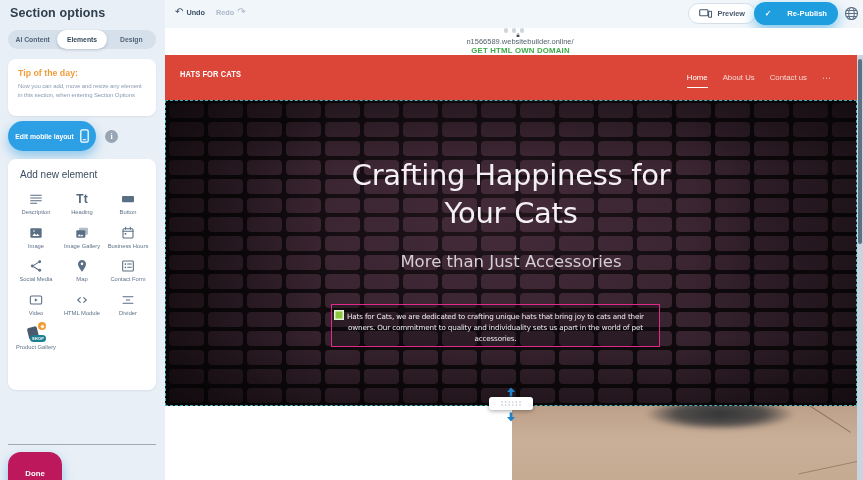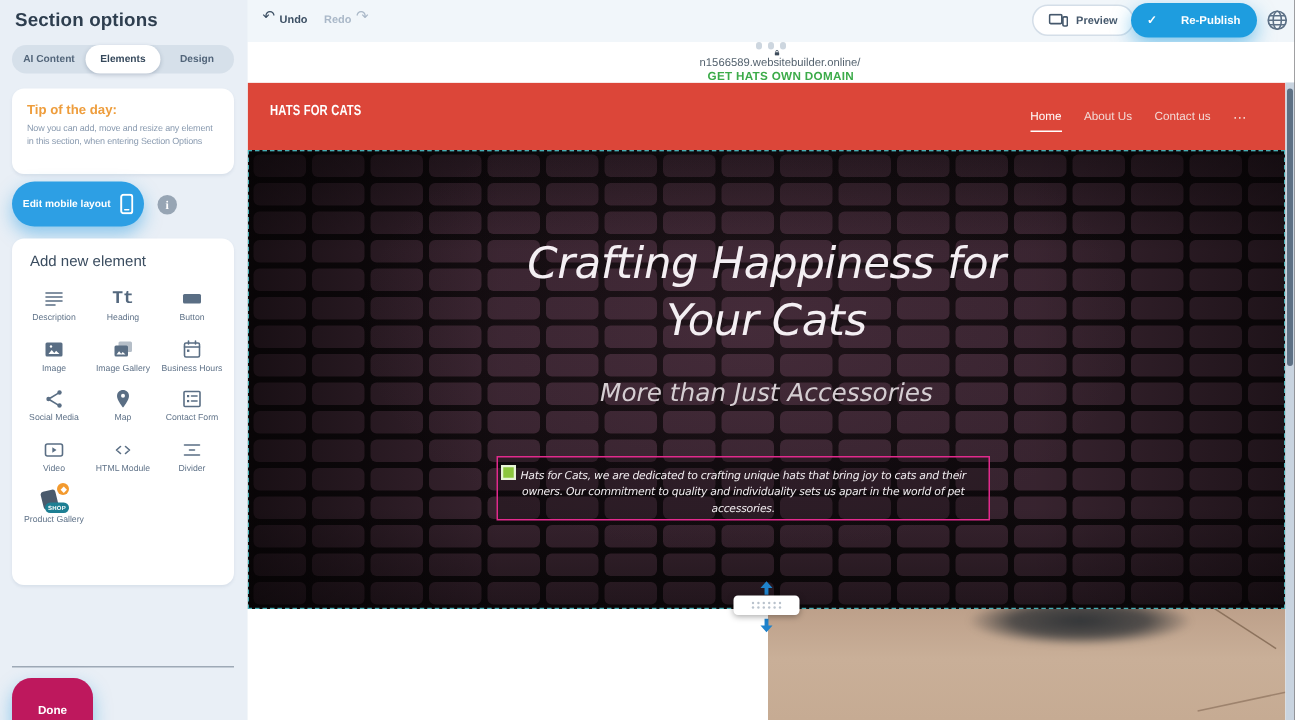--- a/index.html
+++ b/index.html
@@ -19,21 +19,21 @@
   .edit-row { position:absolute; left:8px; top:121px; display:flex; align-items:center; gap:9px; }
   .edit-btn { width:88px; height:30px; border-radius:15px; background:#2d9fe4; box-shadow:0 5px 11px rgba(45,159,228,.5); display:flex; align-items:center; justify-content:center; gap:6px; color:#fff; font-size:6.8px; font-weight:bold; cursor:pointer; }
   .info-icon { width:13px; height:13px; border-radius:50%; background:#97a5b4; color:#fff; display:flex; align-items:center; justify-content:center; font-size:8px; font-weight:bold; cursor:pointer; }
   .info-icon::after { content:"i"; font-family:"Liberation Serif", serif; }
   .elements-card { position:absolute; left:8px; top:159px; width:148px; height:231px; background:#fff; border-radius:8px; box-shadow:0 1px 2px rgba(120,140,170,.15); }
   .card-title { padding:10px 12px 4px; font-size:10px; color:#3a4c5f; }
   .el-grid { display:grid; grid-template-columns:1fr 1fr 1fr; padding:2px 5px 0; }
   .el-cell { display:flex; flex-direction:column; align-items:center; gap:2px; padding:5px 1px 3px; cursor:pointer; }
   .el-cell svg { display:block; }
   .el-label { font-size:5.8px; color:#5f7288; text-align:center; line-height:1.3; }
-  .icon-tt { font-size:12px; font-weight:600; color:#54687e; line-height:16px; height:16px;font-family:Liberation Mono, monospace; }
+  .icon-tt { font-size:12px; font-weight:600; color:#54687e; line-height:16px; height:16px; }
   .pg-icon { position:relative; width:22px; height:17px; }
   .pg-book { position:absolute; left:3px; top:2px; width:10px; height:12px; background:#4a5a6c; border-radius:2px; transform:rotate(-14deg); }
   .pg-shop { position:absolute; left:5px; bottom:0; width:16px; height:7px; background:#1d7f93; border-radius:3.5px; color:#fff; font-size:4px; font-weight:bold; display:flex; align-items:center; justify-content:center; letter-spacing:.2px; }
   .pg-badge { position:absolute; right:1px; top:-3px; width:8px; height:8px; background:#f39a2e; border-radius:50%; display:flex; align-items:center; justify-content:center; }
   .pg-badge::after { content:""; width:3px; height:3px; background:#fff; transform:rotate(45deg); }
   .panel-divider { position:absolute; left:8px; top:444px; width:148px; height:1px; background:#9ea9b6; }
   .done-btn { position:absolute; left:8px; top:452px; width:54px; height:42px; border-radius:13px; background:#be185d; box-shadow:0 5px 11px rgba(45,159,228,.5); color:#fff; font-size:7.8px; font-weight:bold; display:flex; align-items:center; justify-content:center; cursor:pointer; }
 
   
   .topbar { position:absolute; left:165px; top:0; width:698px; height:28px; background:#f1f6fa; z-index:4; }
@@ -57,21 +57,21 @@
 
   
   .preview { position:absolute; left:165px; top:55px; width:692px; height:425px; background:#fff; overflow:hidden; }
   .site-header { position:absolute; left:0; top:0; width:692px; height:45px; background:#dc4639;text-align:right; }
   .logo { position:absolute; left:15px; top:14px; font-size:7.5px; font-weight:bold; color:#fff; letter-spacing:.1px; transform:scaleY(1.3); transform-origin:left center; display:inline-block; }
   .nav { position:absolute; right:26px; top:0; height:45px; display:flex; align-items:center; gap:15px; }
   .nav-item { font-size:7.8px; color:#f3d9d5; cursor:pointer; padding-bottom:0; }
   .nav-item.active { color:#fff; padding-bottom:5px; border-bottom:1.5px solid #fff; margin-top:5px; }
   .nav-more { font-size:9px; color:#f3d9d5; cursor:pointer; }
 
-  .hero { position:absolute; left:0; top:45px; width:692px; height:306px; background:#0f0a0d; border:1px dashed rgba(80,205,212,.85); overflow:hidden;font-style:italic; }
+  .hero { position:absolute; left:0; top:45px; width:692px; height:306px; background:#0f0a0d; border:1px dashed rgba(80,205,212,.85); overflow:hidden; }
   .hero svg.pattern { position:absolute; left:0; top:0; }
   .vignette { position:absolute; inset:0; pointer-events:none;
     background:
       radial-gradient(ellipse 420px 250px at 48% 38%, rgba(160,100,130,.12), rgba(0,0,0,0) 62%),
       linear-gradient(90deg, rgba(4,2,3,.62) 0%, rgba(4,2,3,.05) 24%, rgba(4,2,3,.05) 76%, rgba(4,2,3,.5) 100%),
       linear-gradient(180deg, rgba(4,2,3,.4) 0%, rgba(4,2,3,0) 22%, rgba(4,2,3,0) 78%, rgba(4,2,3,.42) 100%);
   }
   .hero-h1 { position:absolute; top:55px; left:50%; transform:translateX(-50%); width:370px; text-align:center; font-family:"DejaVu Sans", sans-serif; font-size:29px; font-weight:500; color:#f4eff3; line-height:1.32; letter-spacing:-.3px; }
   .hero-sub { position:absolute; top:151px; left:0; width:100%; text-align:center; font-family:"DejaVu Sans", sans-serif; font-size:16.5px; font-weight:500; color:#d5ced2; }
   .textbox { position:absolute; left:165px; top:203px; width:329px; height:43px; border:1.5px solid #e22a8d; background:rgba(12,6,10,.28); padding:6px 8px 0; text-align:center; cursor:pointer; }
@@ -267,21 +267,21 @@
     <div class="b-dots">
       <div class="b-dot"></div>
         <div class="b-dot"></div>
         <div class="b-dot"></div>
     </div>
     <svg width="8" height="10" viewBox="0 0 8 10">
         <path d="M2.2 4.4V3a1.8 1.8 0 0 1 3.6 0v1.4" fill="none" stroke="#3d4c5b" stroke-width="1.2"></path>
         <rect x="0.8" y="4.2" width="6.4" height="5" rx="1" fill="#3d4c5b"></rect>
       </svg>
     <span class="url">n1566589.websitebuilder.online/</span>
-    <span class="domain-cta">GET HATS OWN DOMAIN</span>
+    <span class="domain-cta">GET HTML OWN DOMAIN</span>
   </div>
 
   <div class="preview">
 
     <div class="site-header">
       <span class="logo">HATS FOR CATS</span>
       <div class="nav">
         <span class="nav-item active">Home</span>
         <span class="nav-item">About Us</span>
         <span class="nav-item">Contact us</span>

